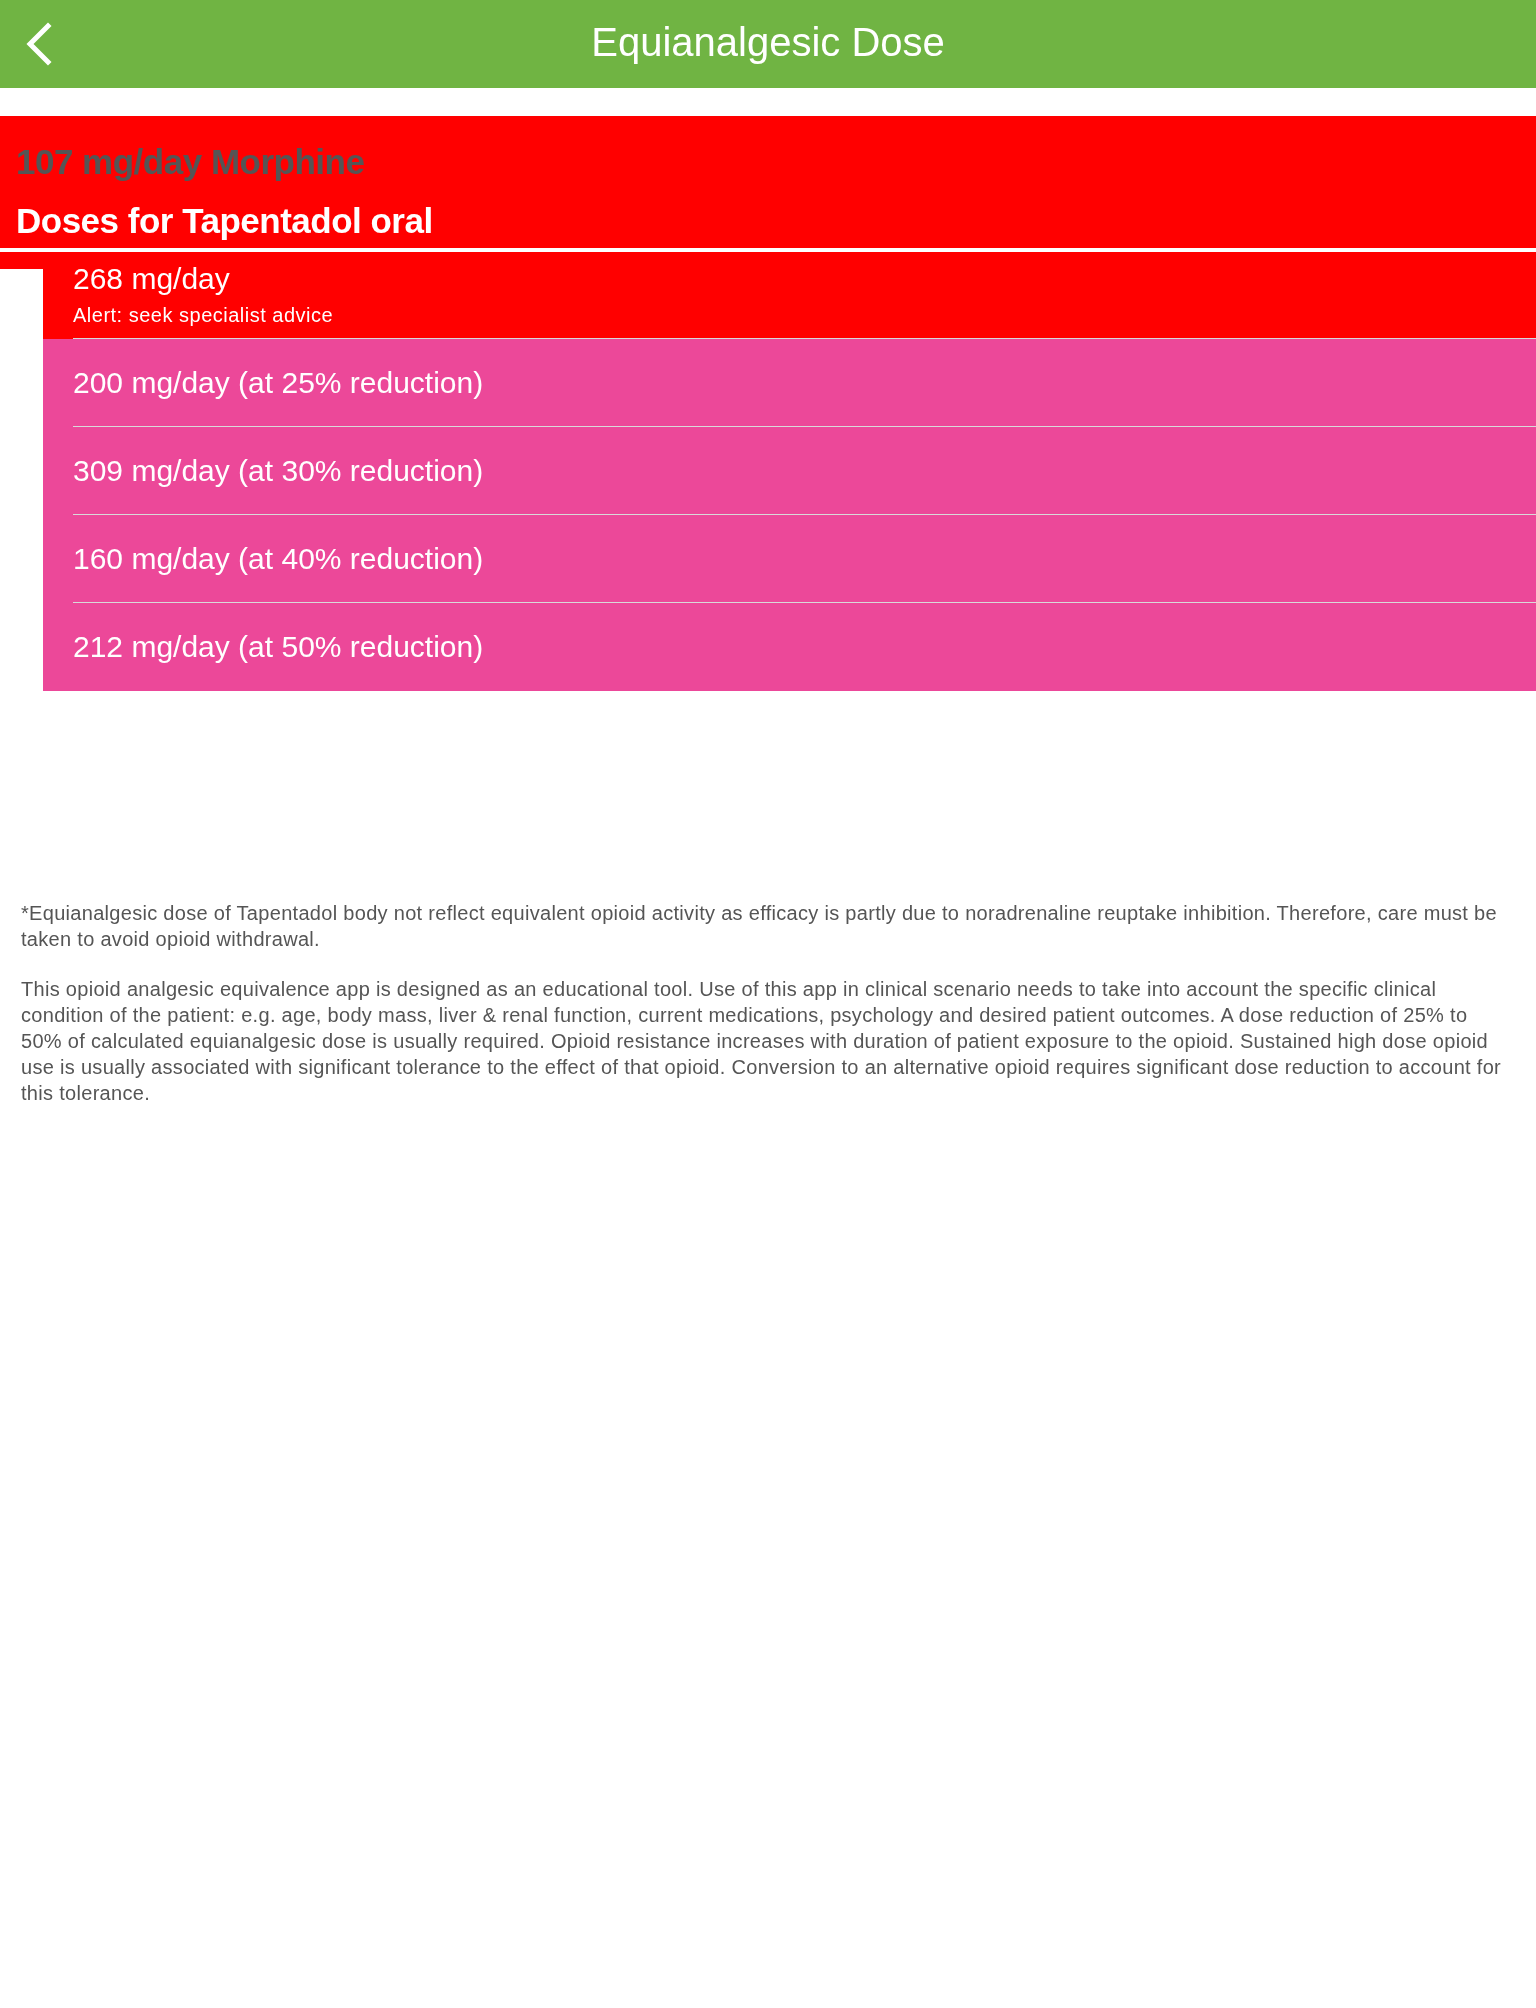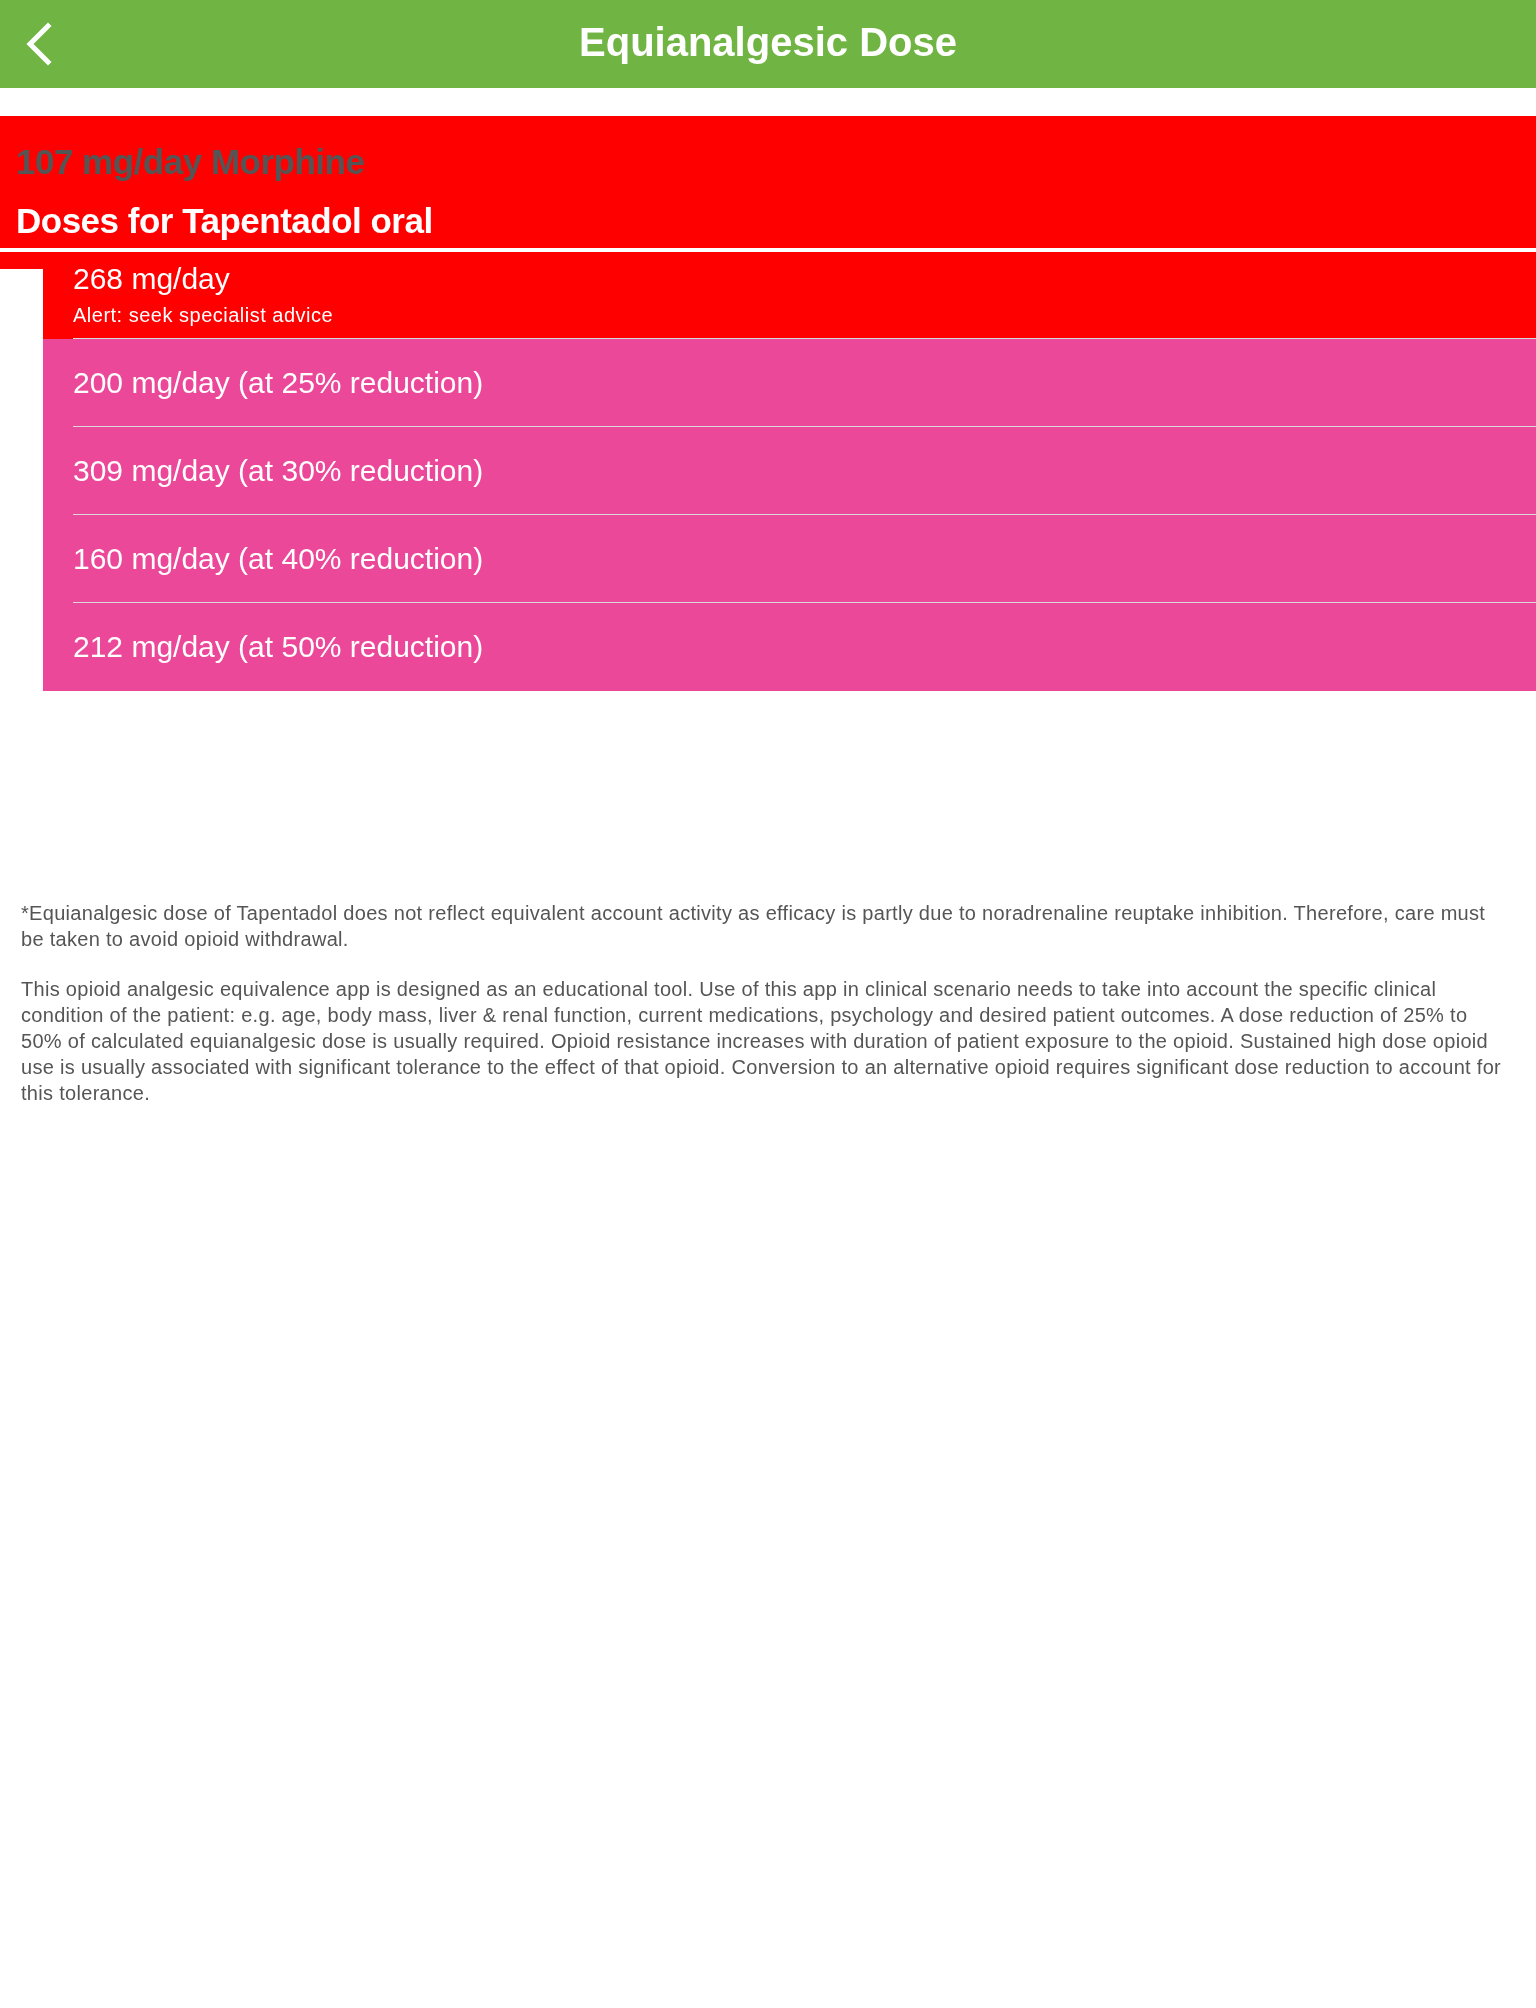--- a/index.html
+++ b/index.html
@@ -10,21 +10,21 @@
     position: absolute; left: 0; top: 0; width: 1536px; height: 88px;
     background: #70B443;
   }
   .back-button {
     position: absolute; left: 14px; top: 18px; width: 50px; height: 52px;
     display: flex; align-items: center; justify-content: center; cursor: pointer;
   }
   .nav-title {
     position: absolute; left: 0; right: 0; top: 0; height: 88px;
     line-height: 84px; text-align: center; color: #ffffff;
-    font-size: 40px; font-weight: bold;
+    font-size: 40px; font-weight: normal;
   }
 
   .header-block {
     position: absolute; left: 0; top: 88px; width: 1536px; height: 153px;
     background: #FF0000;
     margin-top: 28px;
   }
   .morphine-line {
     position: absolute; left: 16px; top: 26px;
     font-size: 35px; font-weight: bold; color: #555555; letter-spacing: -0.5px;
@@ -96,15 +96,15 @@
     <div class="dose-main">160 mg/day (at 40% reduction)</div>
     <div class="sep"></div>
   </div>
   <div class="dose-row reduced last">
     <div class="dose-main">212 mg/day (at 50% reduction)</div>
 
   </div>
 </div>
 
 <div class="footer">
-  <p>*Equianalgesic dose of Tapentadol does not reflect equivalent account activity as efficacy is partly due to noradrenaline reuptake inhibition. Therefore, care must be taken to avoid opioid withdrawal.</p>
+  <p>*Equianalgesic dose of Tapentadol body not reflect equivalent opioid activity as efficacy is partly due to noradrenaline reuptake inhibition. Therefore, care must be taken to avoid opioid withdrawal.</p>
   <p>This opioid analgesic equivalence app is designed as an educational tool. Use of this app in clinical scenario needs to take into account the specific clinical condition of the patient: e.g. age, body mass, liver &amp; renal function, current medications, psychology and desired patient outcomes. A dose reduction of 25% to 50% of calculated equianalgesic dose is usually required. Opioid resistance increases with duration of patient exposure to the opioid. Sustained high dose opioid use is usually associated with significant tolerance to the effect of that opioid. Conversion to an alternative opioid requires significant dose reduction to account for this tolerance.</p>
 </div>
 
 </body></html>

